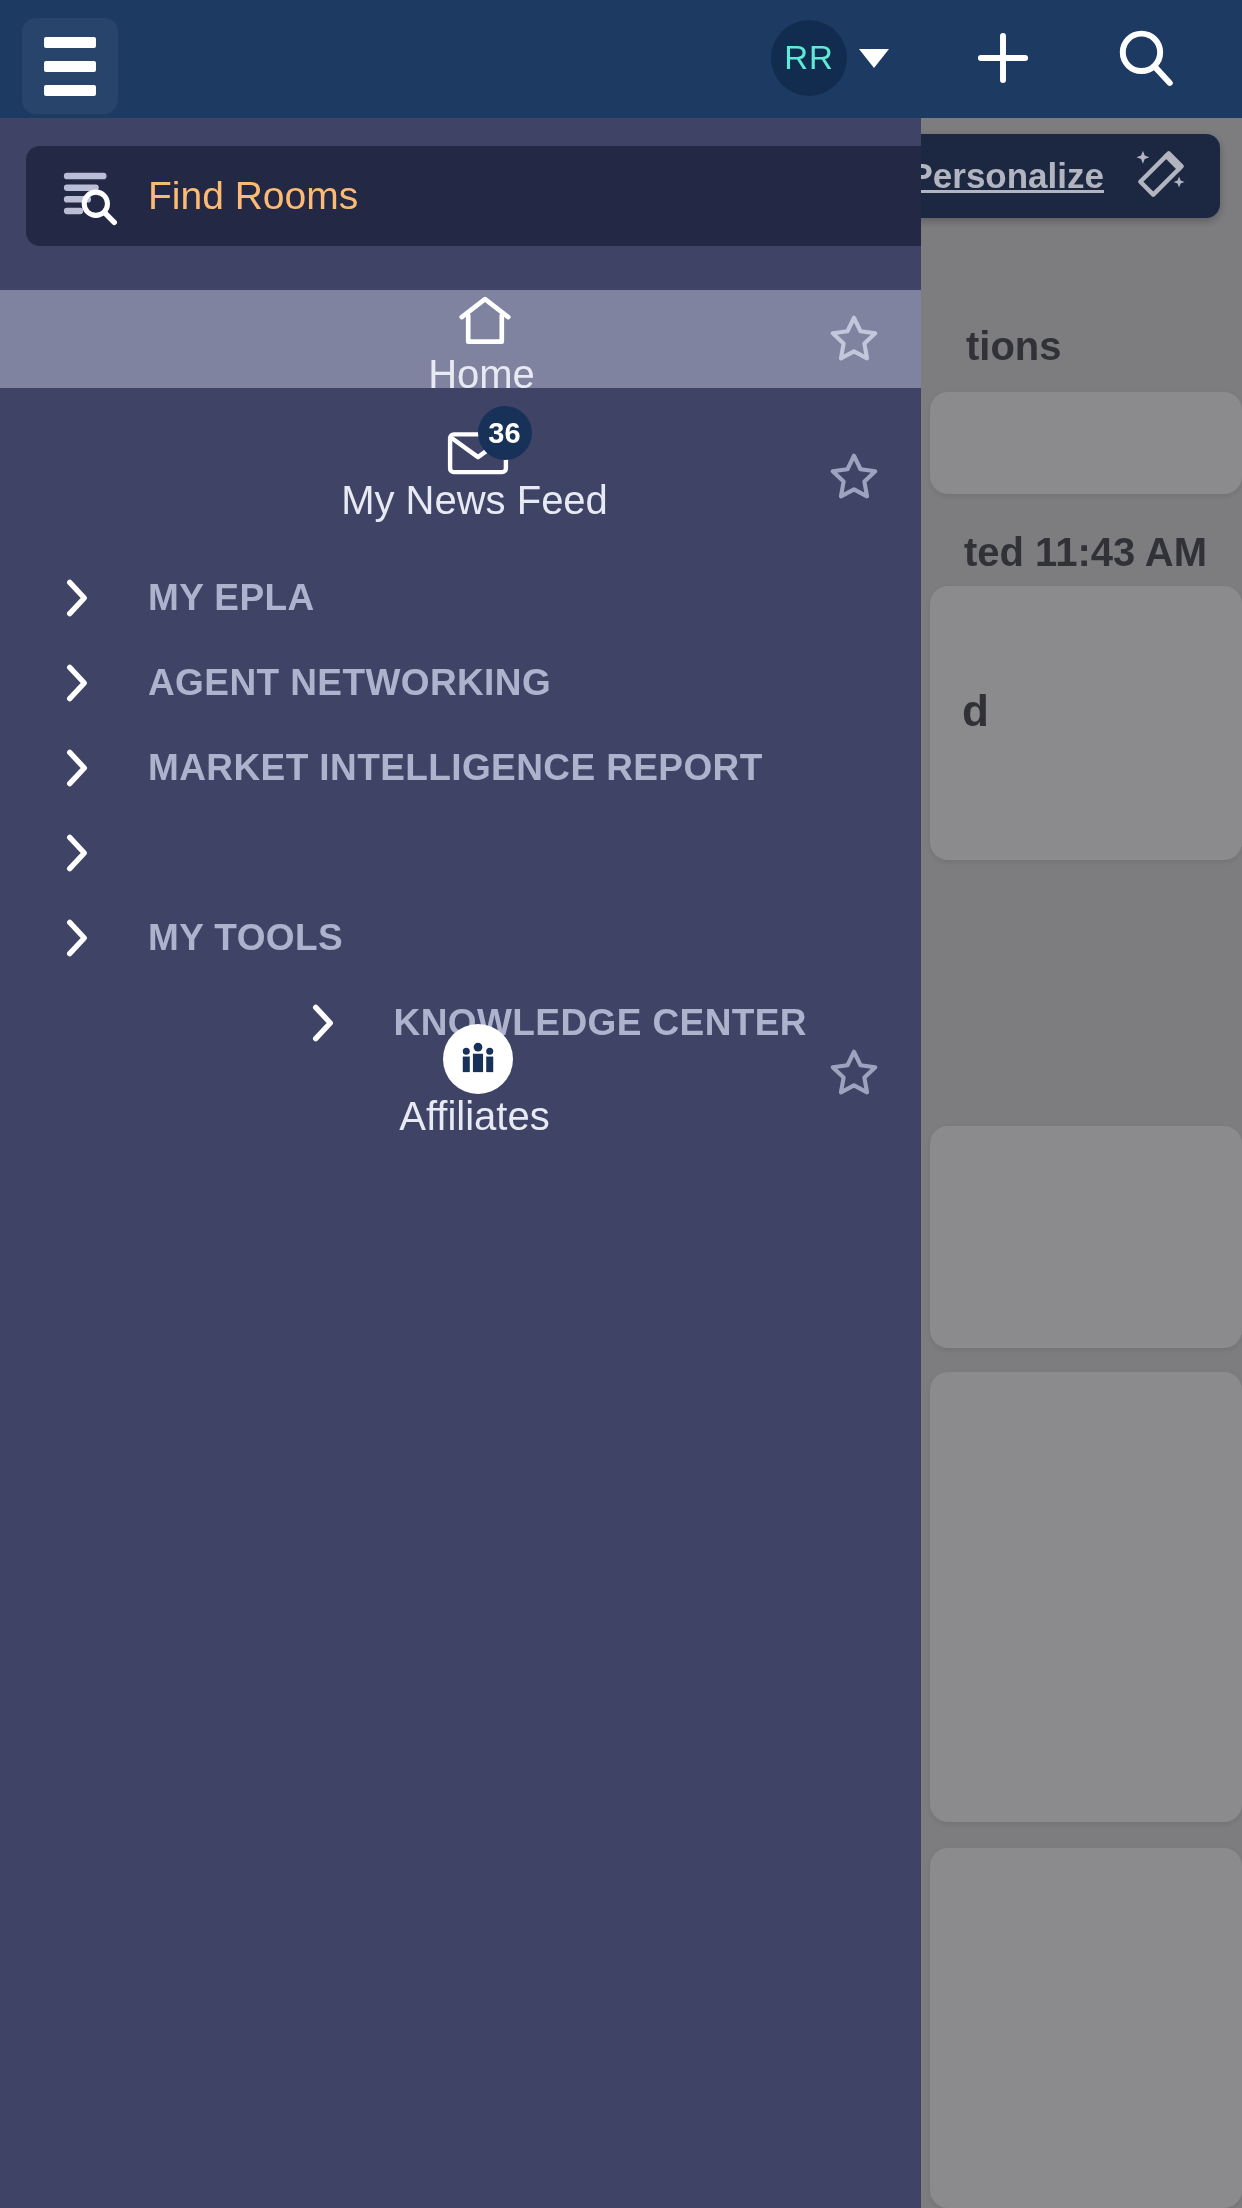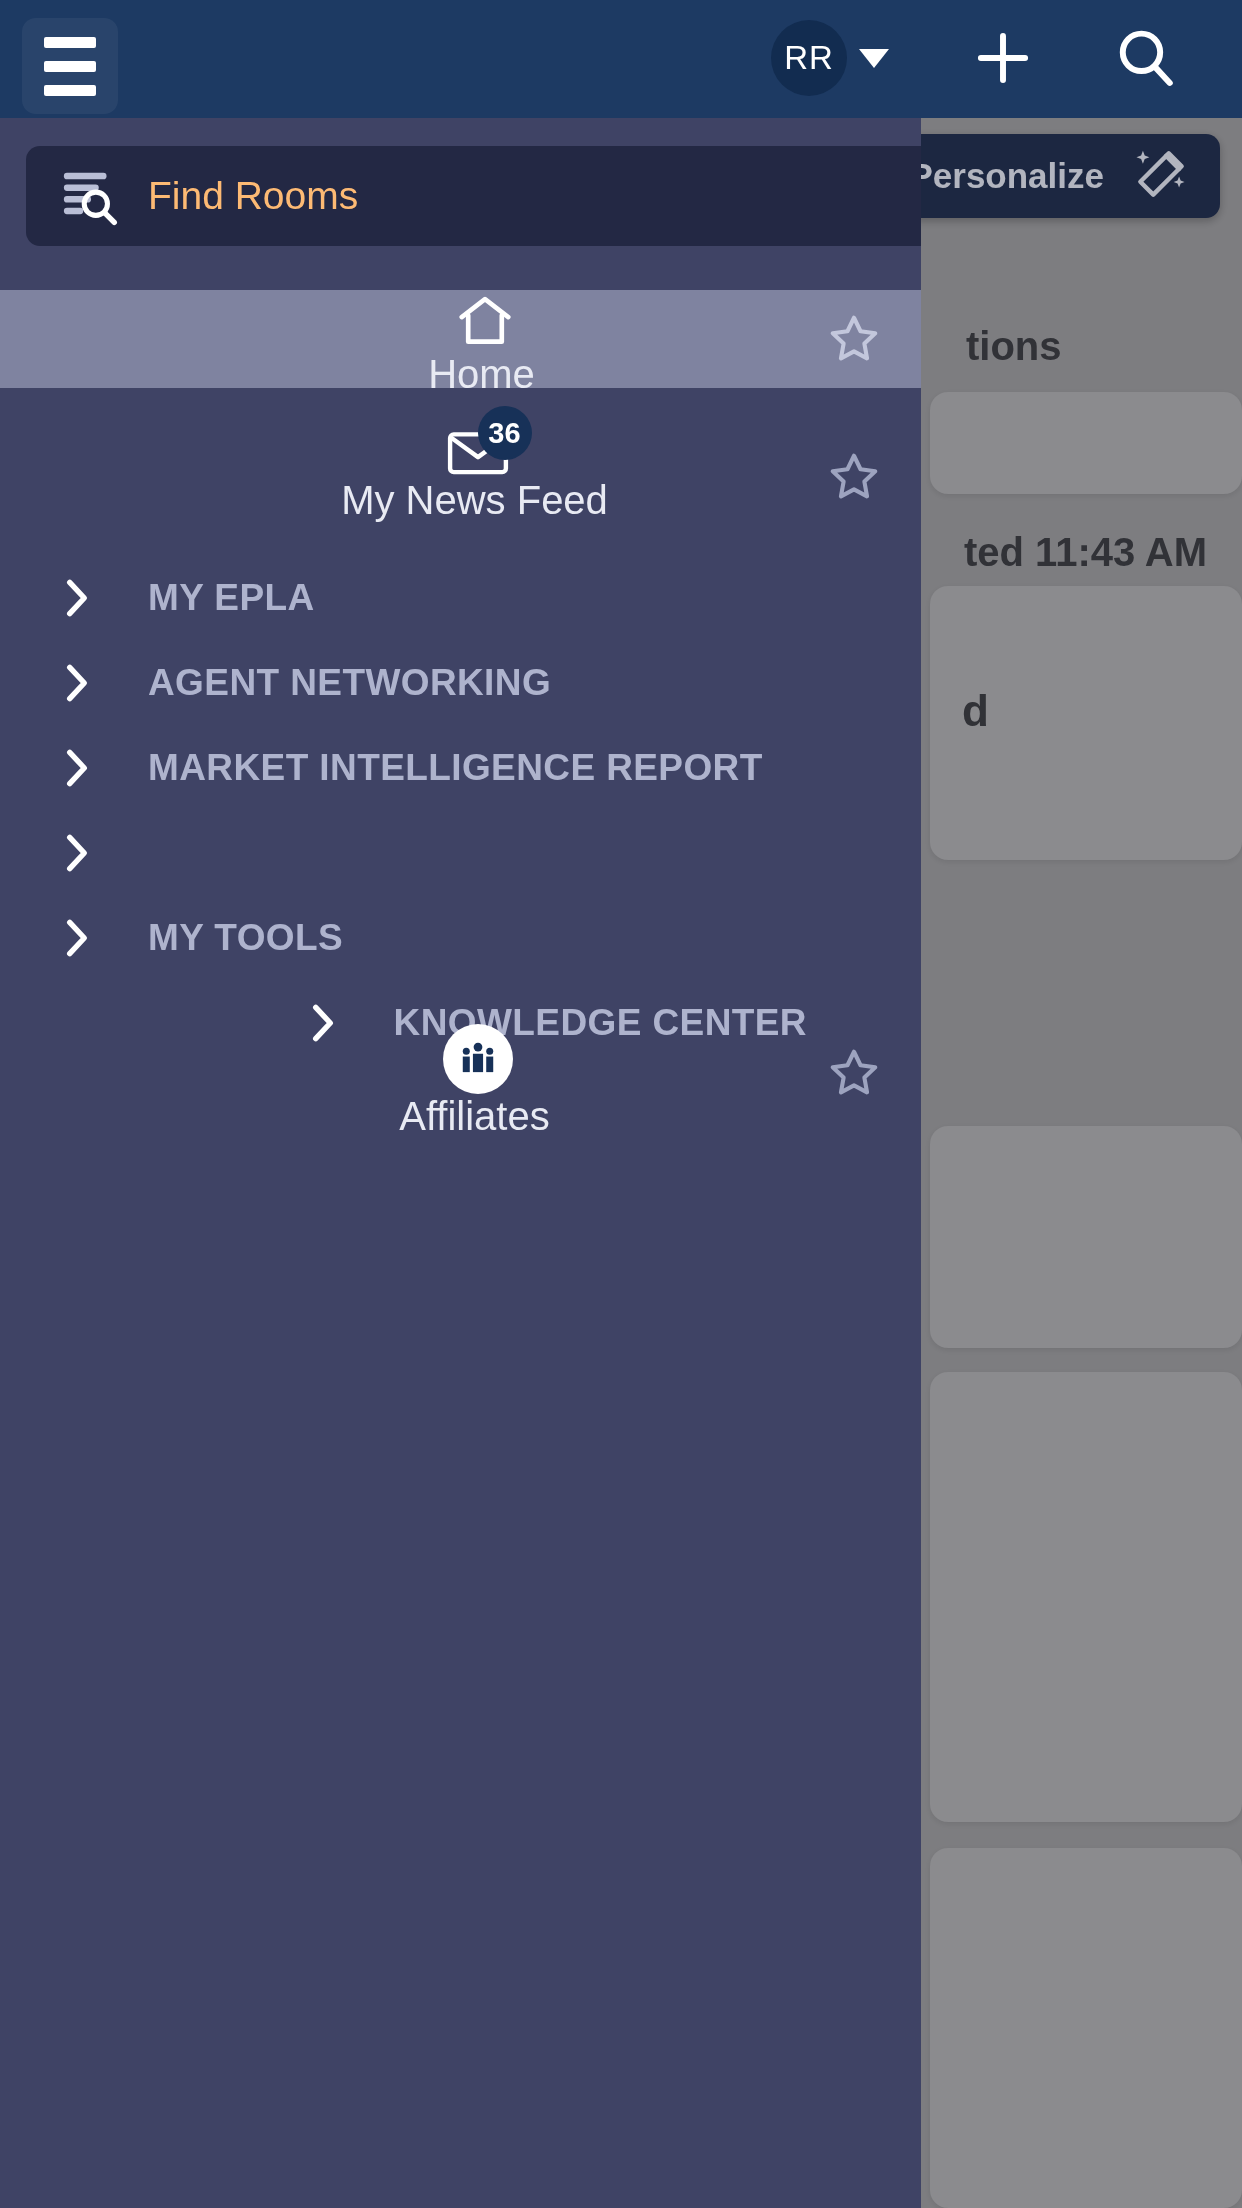--- a/index.html
+++ b/index.html
@@ -48,20 +48,21 @@
     gap: 26px;
     padding: 0 28px 0 40px;
     box-sizing: border-box;
     box-shadow: 0 3px 8px rgba(0,0,0,0.28);
   }
   #bg-personalize .pz-label {
     color: #c9ccd4;
     font-size: 35px;
     font-weight: 700;
     white-space: nowrap;
+    text-decoration: underline;
   }
   .bg-text {
     position: absolute;
     color: #2f3033;
     font-weight: 700;
     white-space: nowrap;
   }
   #bg-dim {
     position: absolute;
     inset: 0;
@@ -102,21 +103,21 @@
     top: 20px;
     display: flex;
     align-items: center;
     gap: 12px;
     cursor: pointer;
   }
   #avatar {
     width: 76px; height: 76px;
     border-radius: 50%;
     background: #122c50;
-    color: #ffffff;
+    color: #5eead4;
     font-size: 33px;
     letter-spacing: 1px;
     display: flex;
     align-items: center;
     justify-content: center;
   }
   #avatar-caret {
     width: 0; height: 0;
     border-left: 15px solid transparent;
     border-right: 15px solid transparent;

